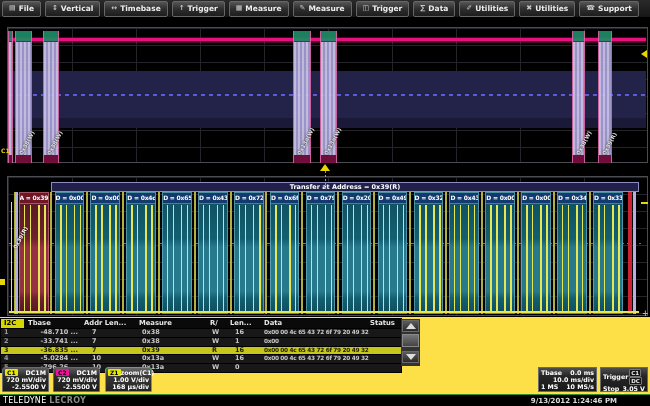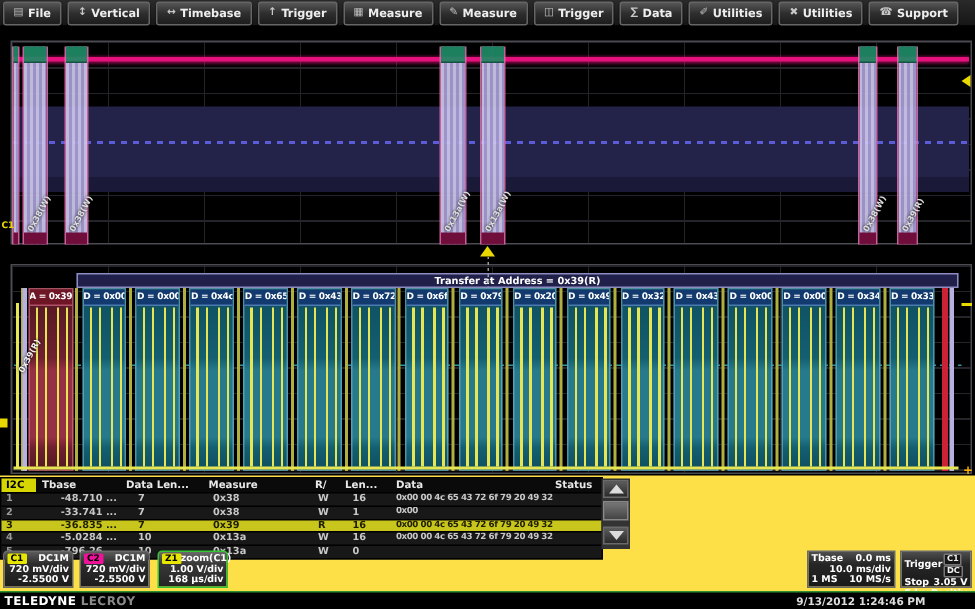--- a/index.html
+++ b/index.html
@@ -119,21 +119,21 @@
   .infobox{position:absolute;top:50px;height:25px;border:1px solid #6a6a6a;
            background:linear-gradient(#4e4e4e,#262626 35%,#191919);box-sizing:border-box;
            color:#fff;font-size:6.3px;font-weight:bold;padding:1px 2px;line-height:7.2px;}
   .infobox .ln{display:flex;justify-content:space-between;align-items:center;}
   .badge{display:inline-block;background:#161616;border:1px solid #777;border-radius:1px;
          padding:0 1px;font-size:5.5px;line-height:6px;color:#eee;margin-left:1px;}
 
   
   #footer{position:absolute;left:0;top:394px;width:650px;height:12px;background:#000;border-top:1px solid #2f8f2f;}
   #brand{position:absolute;left:3px;top:1px;font-size:8px;letter-spacing:.3px;}
-  #brand .b1{color:#fff;font-weight:bold;}
+  #brand .b1{color:#fff;font-weight:normal;}
   #brand .b2{color:#8a8a8a;font-weight:bold;}
   #dt{position:absolute;right:33px;top:2px;color:#ddd;font-size:7px;font-weight:bold;}
 </style>
 </head>
 <body>
 
 <div id="stage">
 
   <div class="menubar">
       <div class="mbtn">
@@ -326,21 +326,21 @@
   </div>
   <div id="z1mark"></div>
   <div id="zr-tilde"></div>
   <div id="br-cross">+</div>
 
   <div id="bottompanel">
     <div id="dtable">
       <div class="thead">
         <div class="corner">I2C</div>
         <div class="hd-time">Tbase</div>
-        <div class="hd-al">Data Len...</div>
+        <div class="hd-al">Addr Len...</div>
         <div class="hd-ad">Measure</div>
         <div class="hd-rw">R/</div>
         <div class="hd-len">Len...</div>
         <div class="hd-data">Data</div>
         <div class="hd-st">Status</div>
       </div>
       <div>
           <div class="trow">
             <div class="tc tc-n">1</div>
             <div class="tc tc-time">-48.710 ...</div>

